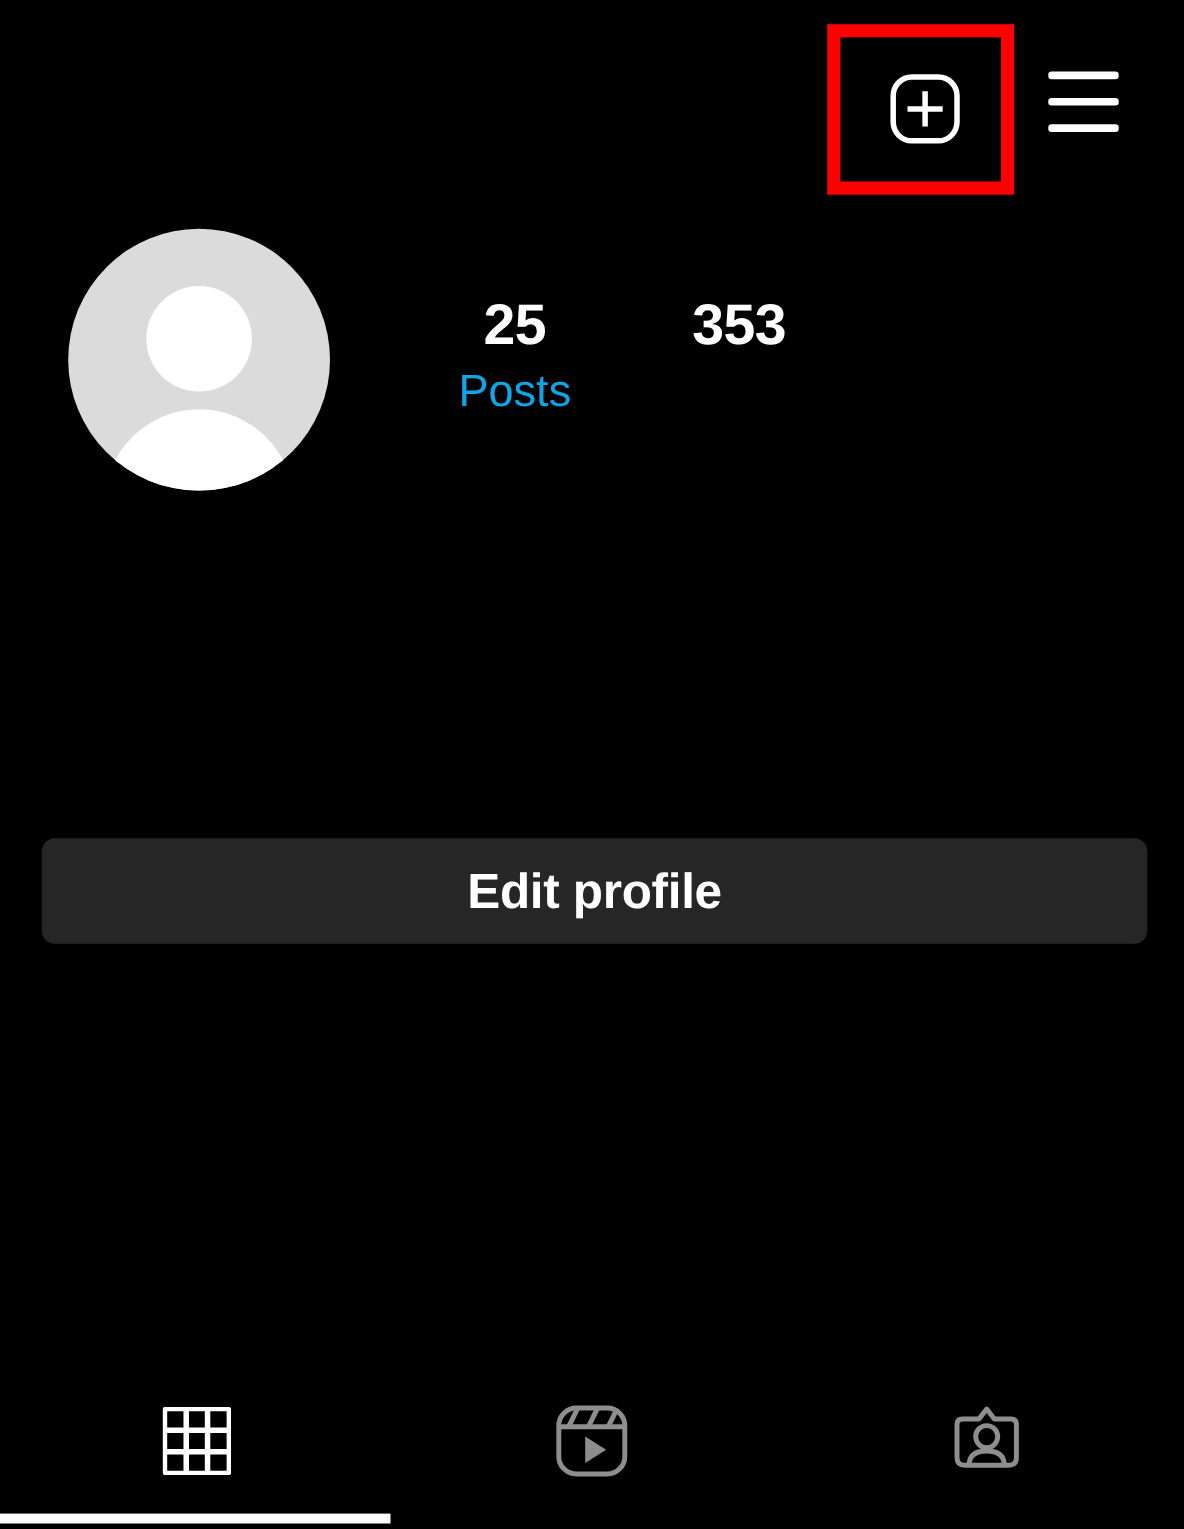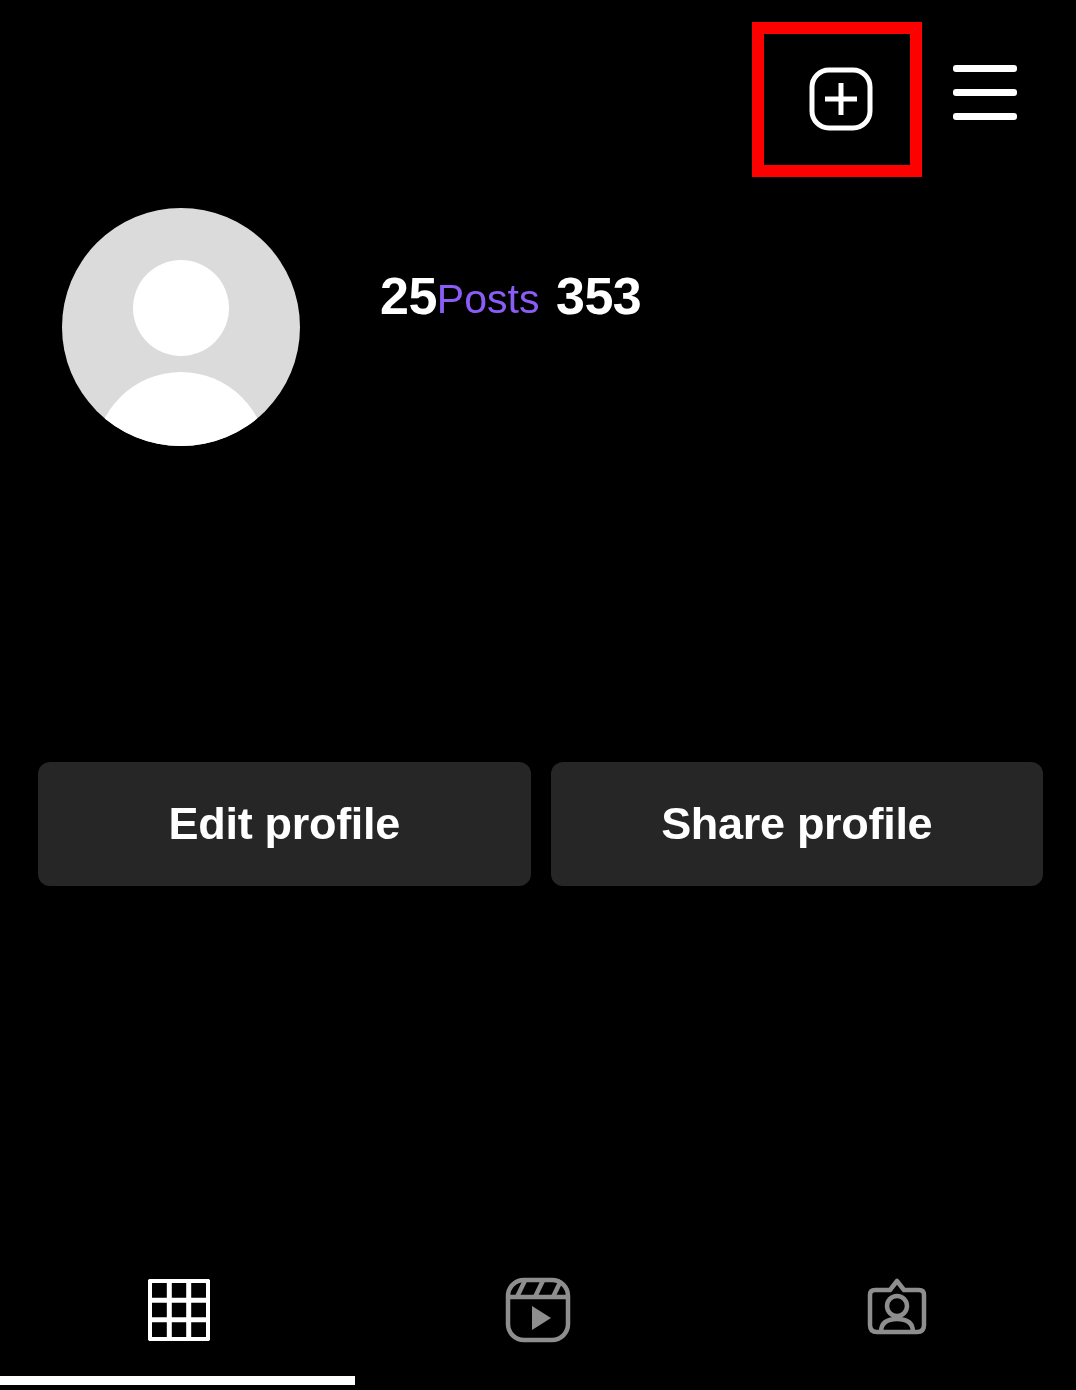--- a/index.html
+++ b/index.html
@@ -107,50 +107,50 @@
   .stats {
     position: absolute;
     left: 380px;
     top: 268px;
     width: 665px;
     display: flex;
     align-items: flex-start;
   }
   .stat {
     display: flex;
-    flex-direction: row;
+    flex-direction: column;
     align-items: center;
     cursor: pointer;
   }
   .stat.posts     { width: 176px; }
   .stat.followers { width: 232px; gap: 24px; }
   .stat.following { width: 250px; }
   .stat .value {
     color: #ffffff;
     font-size: 52px;
     font-weight: bold;
     line-height: 1.1;
     letter-spacing: -0.5px;
   }
   .stat .label {
-    color: #8b5cf6;
+    color: #0ea5e9;
     font-size: 41px;
     font-weight: normal;
     line-height: 1.2;
     margin-top: 6px;
     white-space: nowrap;
   }
 
   
   .actions {
     position: absolute;
     left: 38px;
     top: 762px;
     width: 1005px;
-    height: 124px;
+    height: 96px;
     display: flex;
     gap: 20px;
   }
   .action-btn {
     flex: 1;
     background: #262626;
     border: none;
     border-radius: 12px;
     color: #ffffff;
     font-family: "Liberation Sans", sans-serif;
@@ -229,21 +229,20 @@
       <span class="value">25</span>
       <span class="label">Posts</span>
     </div>
     <div class="stat followers">
       <span class="value">353</span>
     </div>
   </div>
 
   <div class="actions">
     <button class="action-btn">Edit profile</button>
-    <button class="action-btn">Share profile</button>
   </div>
 
   <div class="tabbar">
 
     <div class="tab">
       <span>
         <svg width="62" height="62" viewBox="0 0 62 62">
           <rect x="1.5" y="1.5" width="59" height="59" rx="3" ry="3" fill="none" stroke="#ffffff" stroke-width="5"></rect>
           <line x1="21.3" y1="2" x2="21.3" y2="60" stroke="#ffffff" stroke-width="5"></line>
           <line x1="40.7" y1="2" x2="40.7" y2="60" stroke="#ffffff" stroke-width="5"></line>

